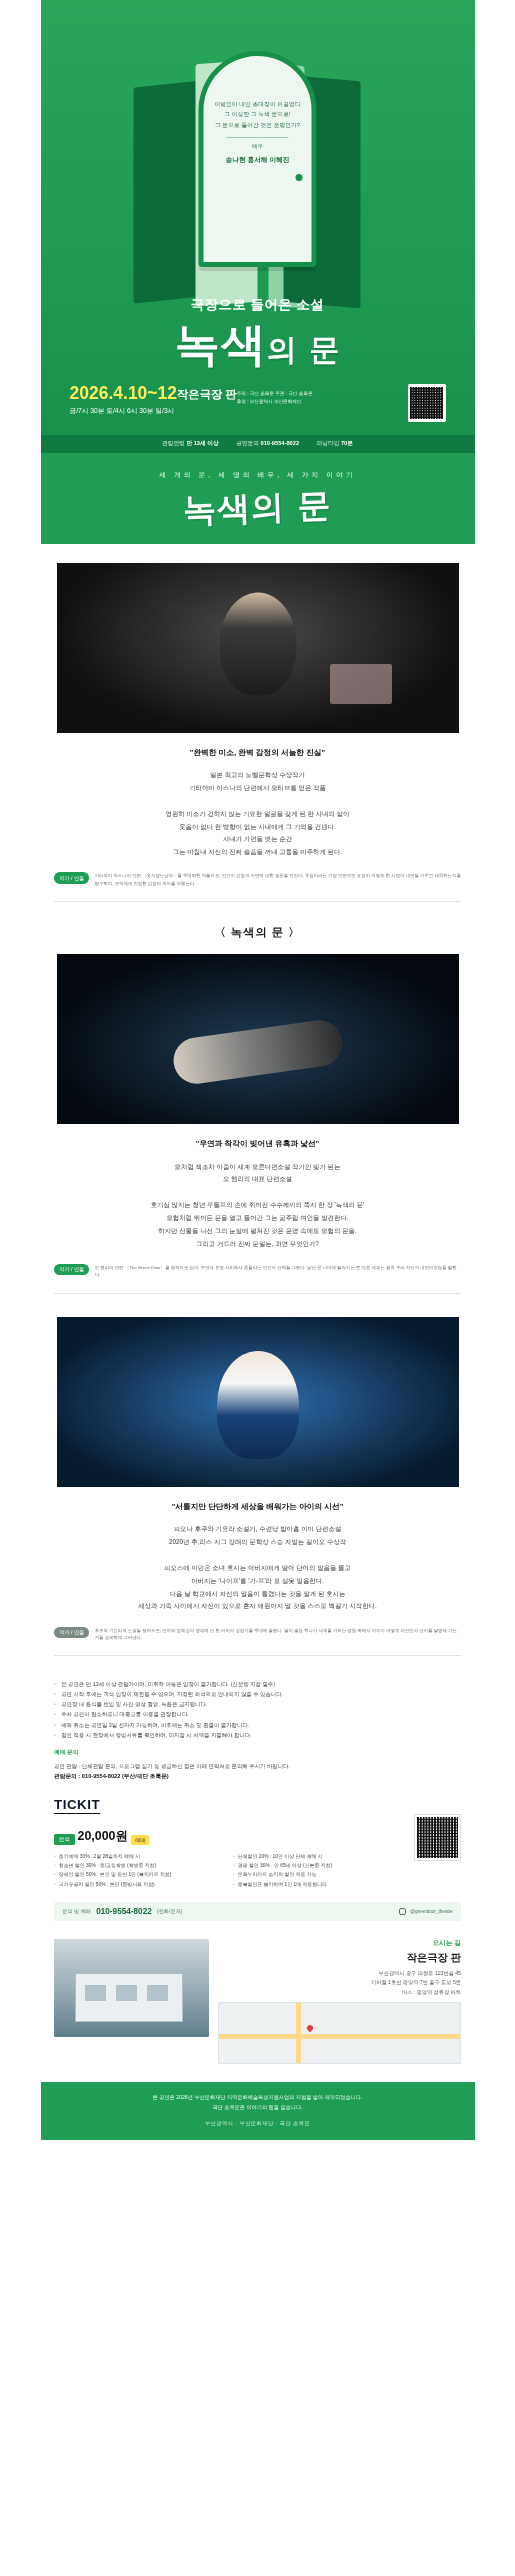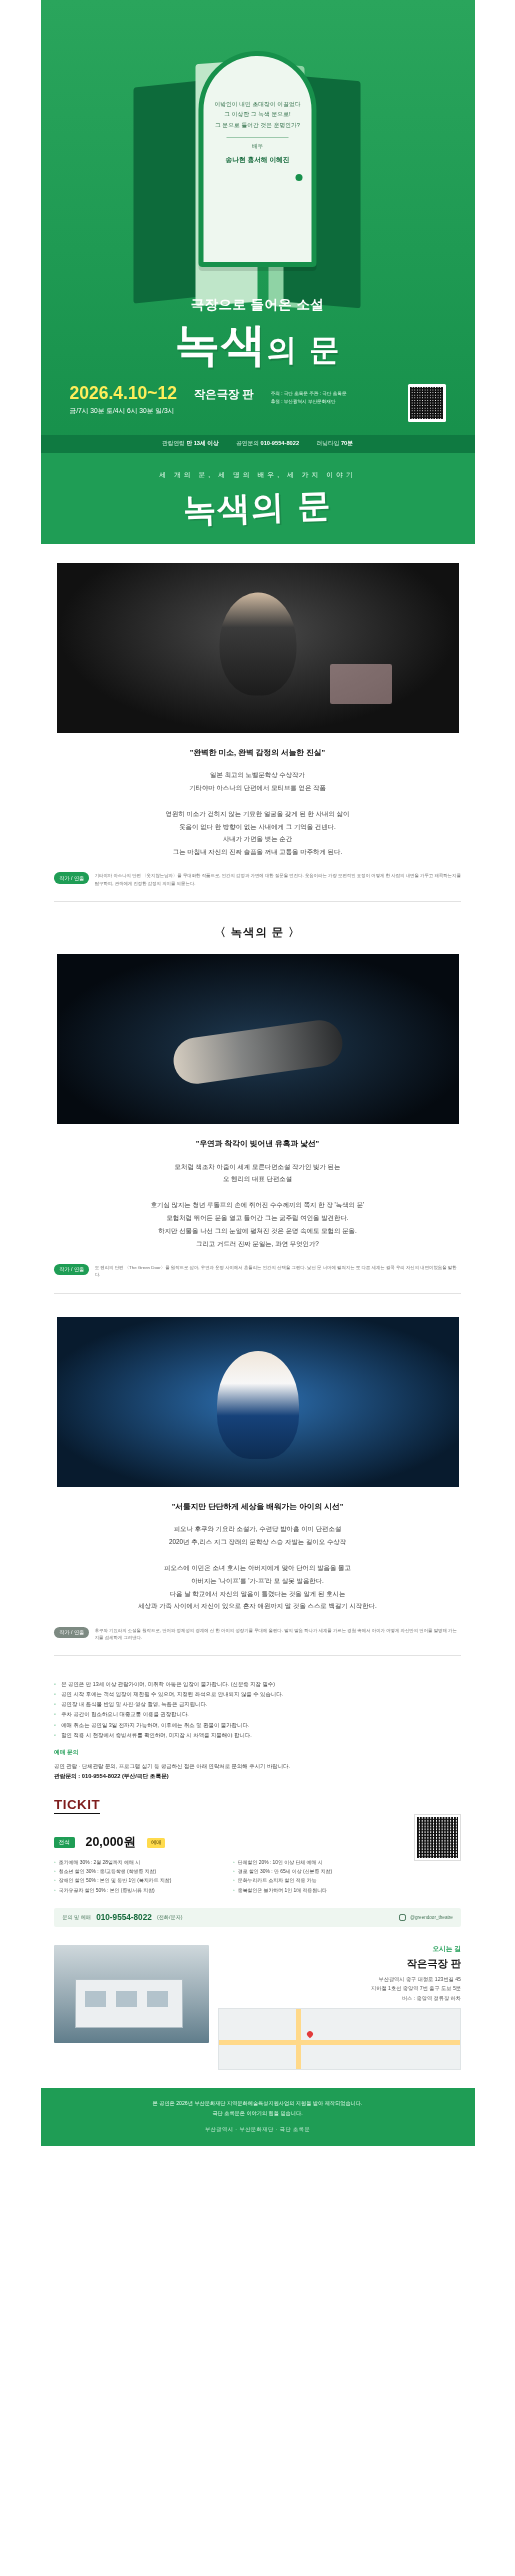--- a/index.html
+++ b/index.html
@@ -61,21 +61,21 @@
   .hero-title {
     position:absolute; left:0; right:0; top:315px; text-align:center;
     color:#ffffff; font-size:45px; font-weight:bold; letter-spacing:1px;
     font-family:"DejaVu Serif", serif;
     text-shadow:1px 1.5px 0 rgba(0,0,0,.12);
   }
   .hero-title .small { font-size:30px; }
 
   .hero-info {
     position:absolute; left:0; right:0; top:384px;
-    display:flex; align-items:flex-start; padding:0 29px; gap:17px;
+    display:flex; align-items:flex-start; padding:0 29px; gap:0;
   }
   .hero-dates { color:#ffee5a; }
   .hero-dates .d1 { font-size:17.5px; font-weight:bold; line-height:1.1; }
   .hero-dates .d2 { font-size:6.7px; color:#ffffff; margin-top:3.1px; line-height:1.5; }
   .hero-venue { color:#ffffff; padding-top:3.1px; }
   .hero-venue .v1 { font-size:11.3px; font-weight:bold; }
   .hero-host { color:#eafff1; font-size:4.6px; line-height:1.6; padding-top:6.2px; }
   .qr-box { width:38px; height:38px; background:#ffffff; padding:2.6px; border-radius:1.5px; margin-left:auto; }
   .qr-box .qr { width:100%; height:100%;
     background-image:
@@ -148,22 +148,22 @@
     list-style:none; font-size:5.4px; color:#444; line-height:1.9;
     padding-left:7.2px; position:relative;
   }
   .info li:before {
     content:"◦"; position:absolute; left:0; top:0; color:#1f9d55;
   }
   .info-head { font-size:5.7px; font-weight:bold; color:#1f9d55; margin:9.3px 0 3.1px; }
 
   
   .ticket { width:407px; margin:15.5px auto 0; text-align:left; }
-  .tkt-logo { font-size:13.4px; font-weight:bold; letter-spacing:0.5px; color:#7f1d1d; border-bottom:1.5px solid #111; display:inline-block; padding-bottom:1px; }
-  .price-row { display:flex; align-items:center; gap:11px; margin-top:20px; }
+  .tkt-logo { font-size:13.4px; font-weight:bold; letter-spacing:0.5px; color:#0f172a; border-bottom:1.5px solid #111; display:inline-block; padding-bottom:1px; }
+  .price-row { display:flex; align-items:flex-end; gap:3px; margin-top:14px; }
   .price-label { background:#1f9d55; color:#fff; font-size:5.7px; padding:1.5px 4.6px; border-radius:1.5px; }
   .price-val { font-size:12.4px; font-weight:bold; color:#111; }
   .price-badge { background:#ffdb4d; color:#4a3b00; font-size:5.2px; padding:1.5px 4.1px; border-radius:1.5px; }
   .disc-row { display:flex; gap:8.2px; margin-top:7.2px; }
   .disc-col { flex:1; }
   .disc-item { font-size:4.9px; color:#444; line-height:1.85; display:flex; gap:3.1px; }
   .disc-dot { color:#1f9d55; }
   .tkt-qr { width:47px; height:47px; background:#fff; border:0.5px solid #ddd; padding:2.1px; }
   .tkt-qr .qr {
     width:100%; height:100%;

